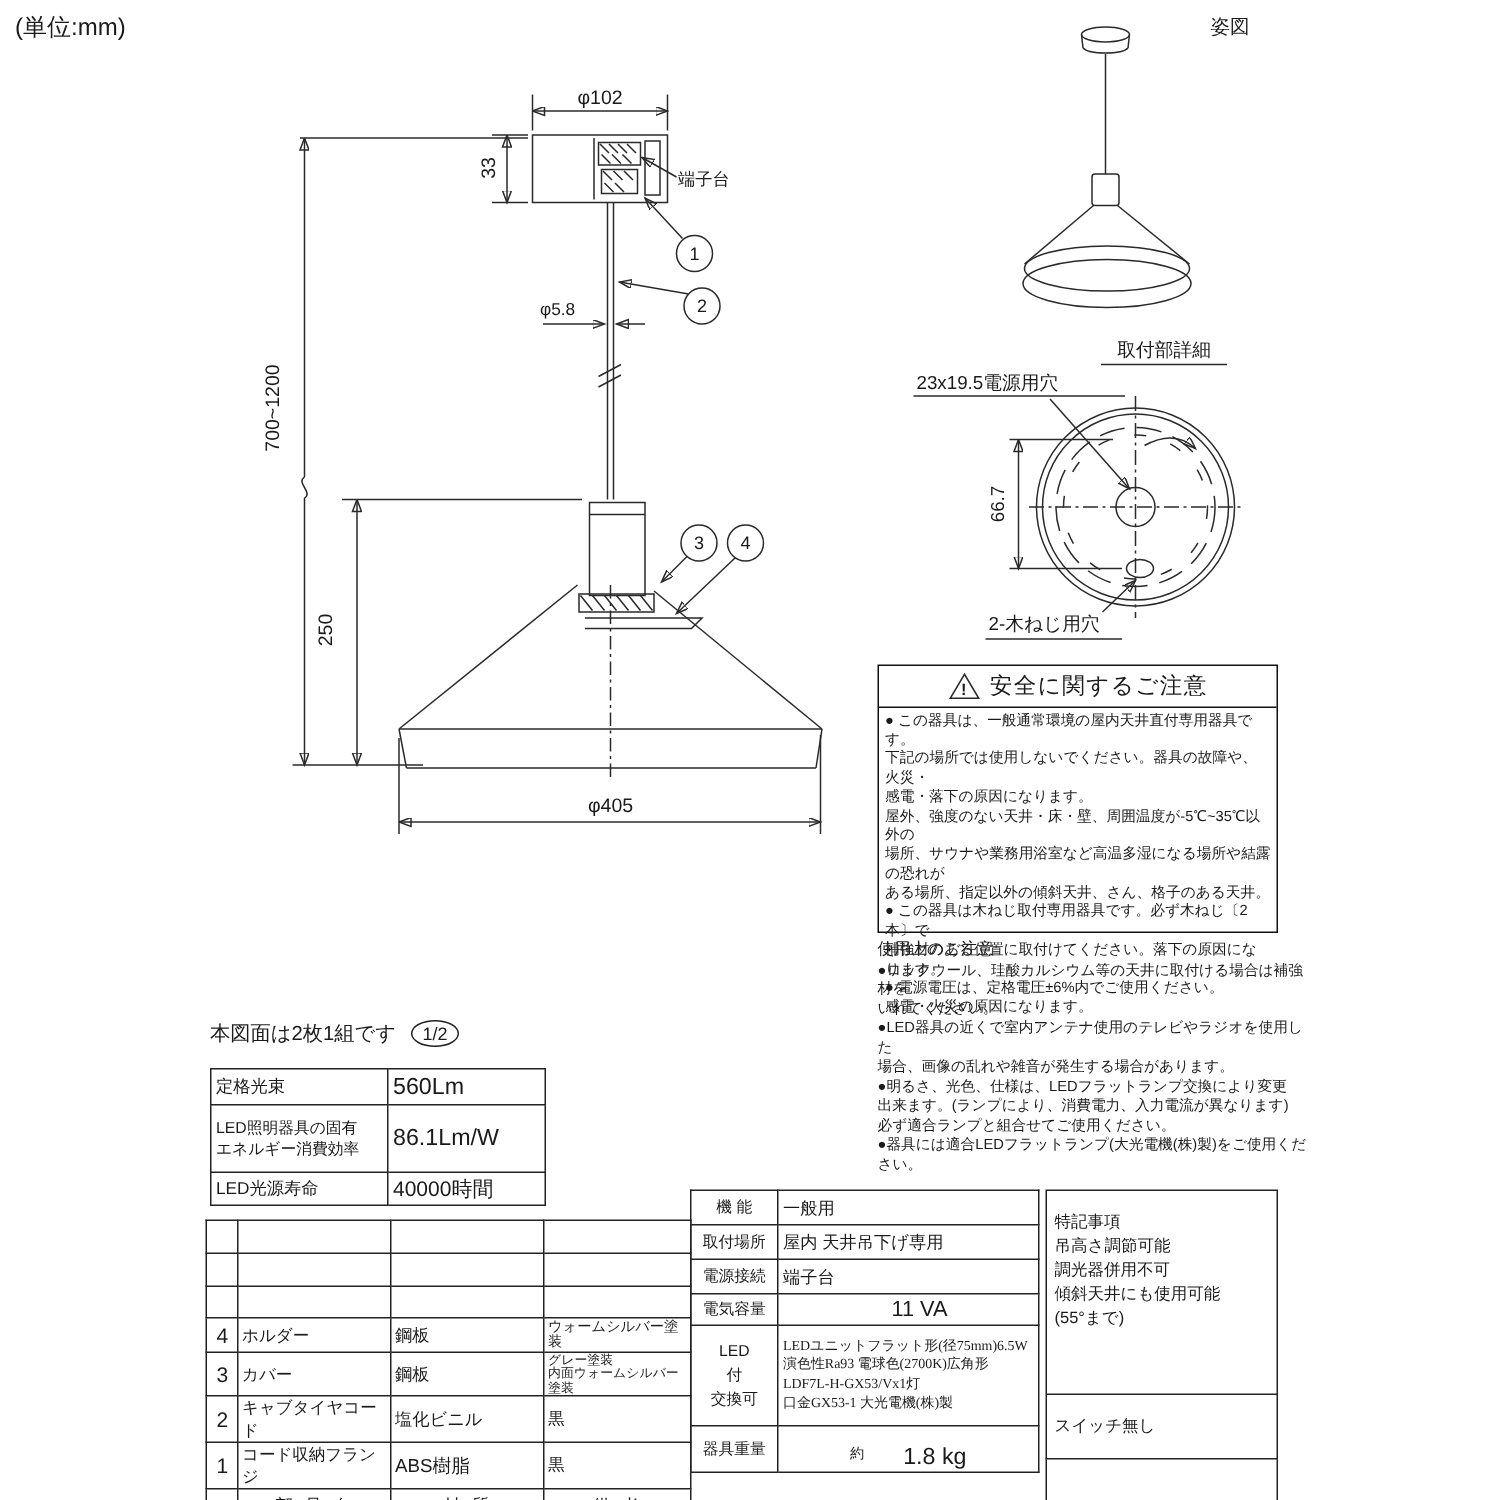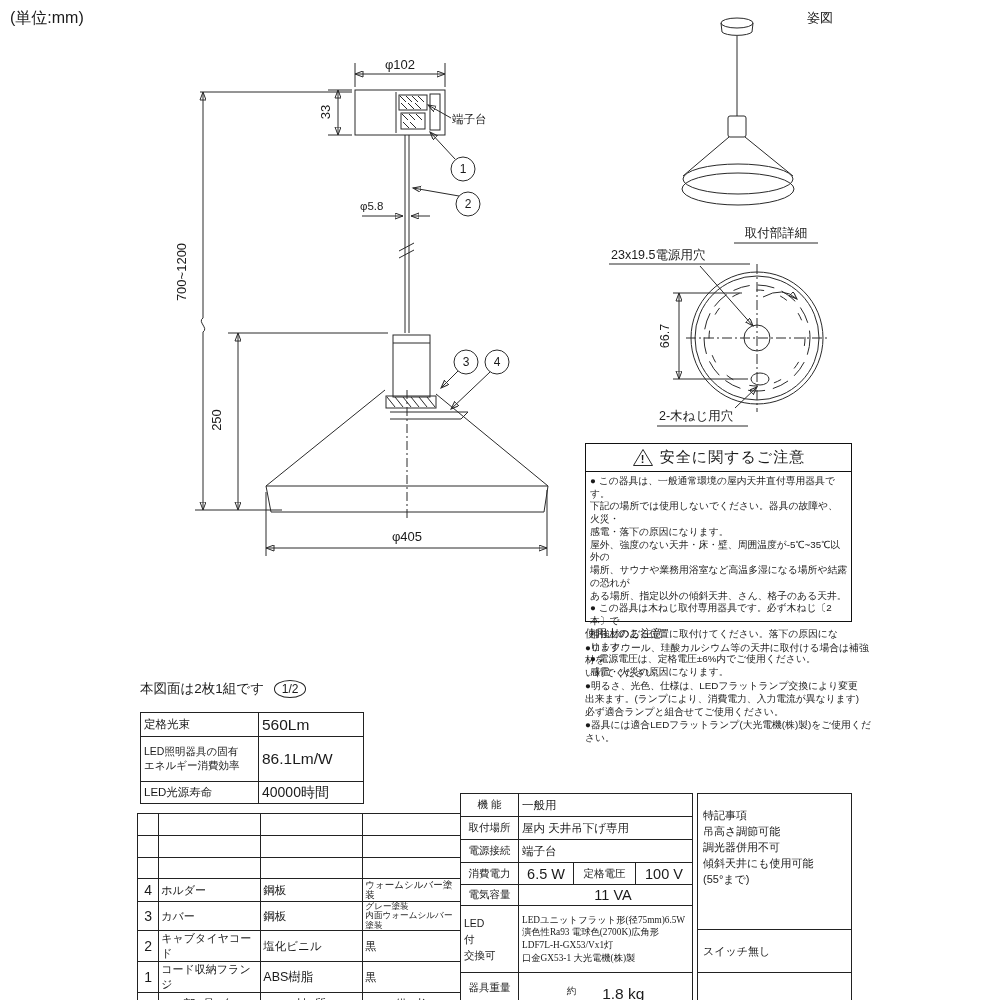--- a/index.html
+++ b/index.html
@@ -34,21 +34,21 @@
   .parts .nm{font-size:11px;}
   .parts .mt{font-size:11.5px;}
   .parts .bk{font-size:9.5px;line-height:1.1;}
   .parts .hd{font-size:12px;text-align:center;letter-spacing:2px;}
   
   .func{left:460px;top:793px;}
   .func td{font-size:11px;}
   .func td.lab{font-size:10.5px;text-align:center;padding:0 1px;}
   .func td.val{font-size:11.5px;}
   .func td.big{font-size:14.5px;text-align:center;}
-  .func .ledlab{font-size:10.5px;text-align:left;line-height:1.55;}
+  .func .ledlab{font-size:10.5px;text-align:center;line-height:1.55;}
   .func .leddet{font-size:9.3px;line-height:1.35;font-family:Liberation Serif, serif;}
   .func .approx{font-size:9.5px;vertical-align:top;margin-right:26px;}
   .func .kg{font-size:15.5px;}
   
   .remark{left:697px;top:793px;width:155px;box-sizing:border-box;}
   .rcell{border:1.2px solid #222;box-sizing:border-box;padding:14px 5px;font-size:11px;line-height:1.45;white-space:pre-line;}
   .rc1{height:137px;}
   .rc2{height:43px;border-top:none;}
   .rc3{height:25px;border-top:none;}
 </style>
@@ -211,20 +211,22 @@
 補強材のある位置に取付けてください。落下の原因になります。</p>
       <p>● 電源電圧は、定格電圧±6%内でご使用ください。
 感電・火災の原因になります。</p>
     </div>
   </div>
 
   <div class="abs usage">
     <div class="usage-title">使用上のご注意</div>
     <p>●ロックウール、珪酸カルシウム等の天井に取付ける場合は補強材を
 いれてください。</p>
+    <p>●LED器具の近くで室内アンテナ使用のテレビやラジオを使用した
+場合、画像の乱れや雑音が発生する場合があります。</p>
     <p>●明るさ、光色、仕様は、LEDフラットランプ交換により変更
 出来ます。(ランプにより、消費電力、入力電流が異なります)
 必ず適合ランプと組合せてご使用ください。</p>
     <p>●器具には適合LEDフラットランプ(大光電機(株)製)をご使用ください。</p>
   </div>
 
   <div class="abs sheetnote">
     <span>本図面は2枚1組です</span>
     <span class="badge">1/2</span>
   </div>
@@ -324,26 +326,20 @@
       <td class="val" colspan="3">一般用</td>
     </tr>
     <tr style="height:23px">
       <td class="lab">取付場所</td>
       <td class="val" colspan="3">屋内 天井吊下げ専用</td>
     </tr>
     <tr style="height:23px">
       <td class="lab">電源接続</td>
       <td class="val" colspan="3">端子台</td>
     </tr>
-    <tr style="height:22px">
-      <td class="lab">消費電力</td>
-      <td class="big">6.5 W</td>
-      <td class="lab">定格電圧</td>
-      <td class="big">100 V</td>
-    </tr>
     <tr style="height:21px">
       <td class="lab">電気容量</td>
       <td class="big" colspan="3" style="text-align:center;padding-left:18px">11 VA</td>
     </tr>
     <tr style="height:67px">
       <td class="ledlab">LED
 付
 交換可</td>
       <td class="leddet" colspan="3">LEDユニットフラット形(径75mm)6.5W
 演色性Ra93 電球色(2700K)広角形

